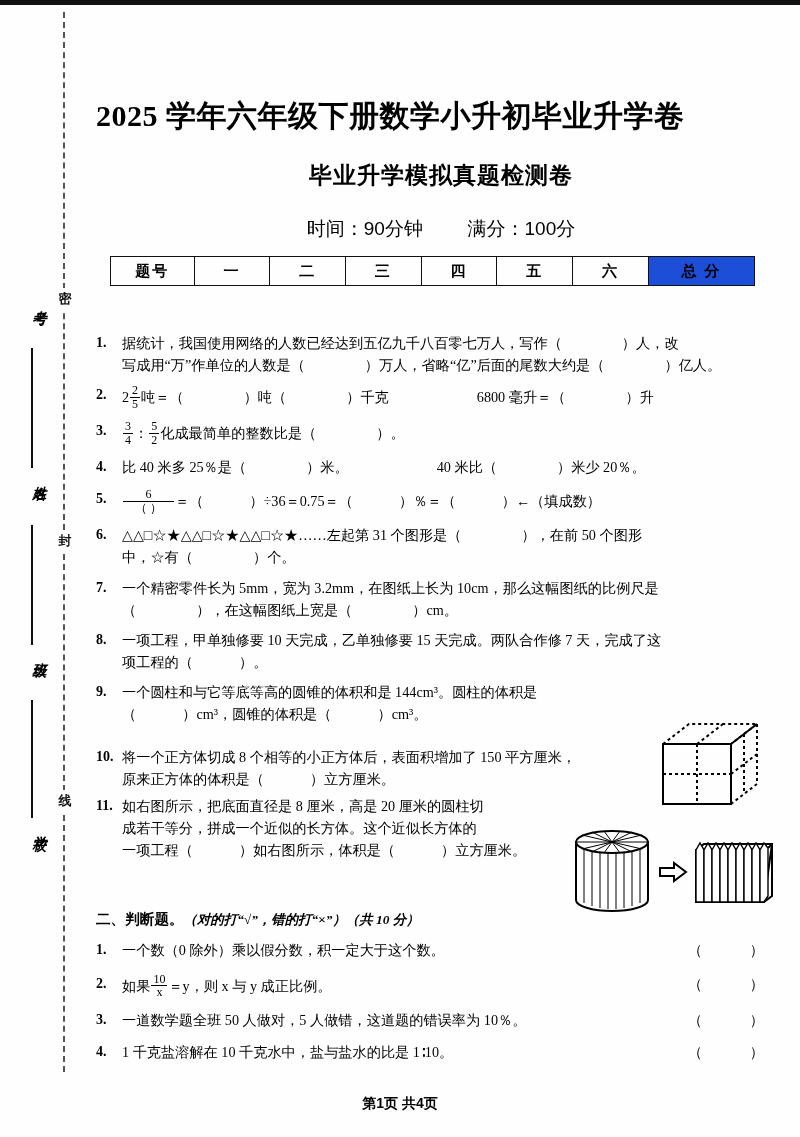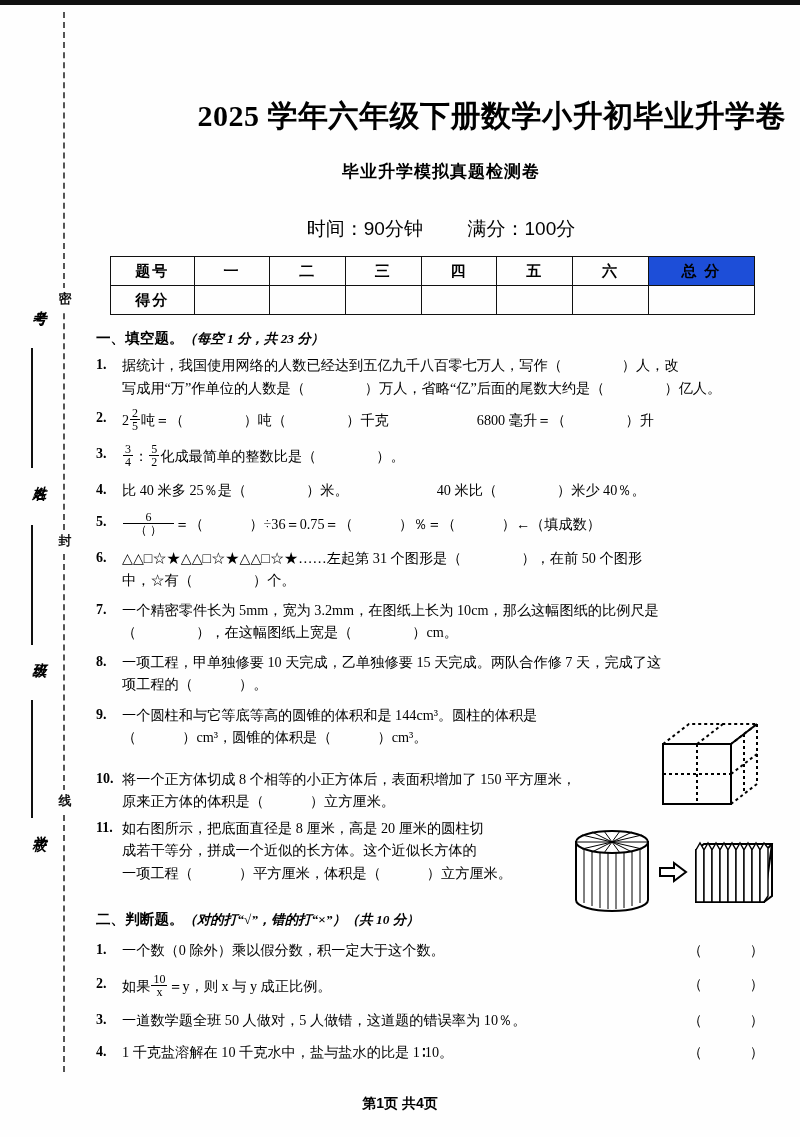--- a/index.html
+++ b/index.html
@@ -35,27 +35,27 @@
     font-size:14px;font-weight:bold;font-style:italic;
     font-family:"Liberation Serif","DejaVu Serif",serif;
     writing-mode:vertical-rl;text-orientation:upright;
     letter-spacing:1px;
   }
   .info-line{position:absolute;left:31px;width:0;border-left:2px solid #111;}
 
   
   .title-main{
     position:absolute;left:96px;top:96px;width:690px;
-    text-align:right;font-size:30px;font-weight:bold;
+    text-align:left;font-size:30px;font-weight:bold;
     letter-spacing:0.5px;
     font-family:"Liberation Serif","DejaVu Serif",serif;
   }
   .title-sub{
     position:absolute;left:96px;top:160px;width:690px;
-    text-align:center;font-size:17px;font-weight:bold;
+    text-align:center;font-size:23px;font-weight:bold;
     font-family:"Liberation Sans","DejaVu Sans",sans-serif;
     letter-spacing:1px;
   }
   .meta-line{
     position:absolute;left:96px;top:216px;width:690px;
     text-align:center;font-size:19px;
     font-family:"Liberation Sans","DejaVu Sans",sans-serif;
   }
   .meta-line .gap{display:inline-block;width:34px;}
 
@@ -164,57 +164,44 @@
         <tr>
       <td class="lbl">题号</td>
       <td class="col">一</td>
       <td class="col">二</td>
       <td class="col">三</td>
       <td class="col">四</td>
       <td class="col">五</td>
       <td class="col">六</td>
       <td class="total">总 分</td>
     </tr>
-    <tr>
-      <td class="lbl">得分</td>
-      <td></td>
-      <td></td>
-      <td></td>
-      <td></td>
-      <td></td>
-      <td></td>
-      <td></td>
-    </tr>
   </tbody>
     </table>
 
   <div class="section" style="top:327px;">
-    <div class="sec-head">
-      <span>一、填空题。</span><span class="pts">（每空 1 分，共 23 分）</span>
-    </div>
 
     <div class="q">
       <span class="qn">1.</span>
       <span>据统计，我国使用网络的人数已经达到五亿九千八百零七万人，写作（</span><span class="blank"></span><span>）人，改</span><br>
       <span>写成用“万”作单位的人数是（</span><span class="blank"></span><span>）万人，省略“亿”后面的尾数大约是（</span><span class="blank"></span><span>）亿人。</span>
     </div>
 
     <div class="q" style="margin-top:8px;">
       <span class="qn">2.</span>
       <span class="mixed"><span>2</span><span class="frac"><span class="num">2</span><span class="den">5</span></span></span><span>吨＝（</span><span class="blank"></span><span>）吨（</span><span class="blank"></span><span>）千克</span><span class="wide"></span><span class="wide"></span><span>6800 毫升＝（</span><span class="blank"></span><span>）升</span>
     </div>
 
     <div class="q" style="margin-top:10px;">
       <span class="qn">3.</span>
       <span class="frac"><span class="num">3</span><span class="den">4</span></span><span>：</span><span class="frac"><span class="num">5</span><span class="den">2</span></span><span>化成最简单的整数比是（</span><span class="blank"></span><span>）。</span>
     </div>
 
     <div class="q" style="margin-top:10px;">
       <span class="qn">4.</span>
-      <span>比 40 米多 25％是（</span><span class="blank"></span><span>）米。</span><span class="wide"></span><span class="wide"></span><span>40 米比（</span><span class="blank"></span><span>）米少 40％。</span>
+      <span>比 40 米多 25％是（</span><span class="blank"></span><span>）米。</span><span class="wide"></span><span class="wide"></span><span>40 米比（</span><span class="blank"></span><span>）米少 20％。</span>
     </div>
 
     <div class="q" style="margin-top:10px;">
       <span class="qn">5.</span>
       <span class="frac fracwide"><span class="num">6</span><span class="den">（        ）</span></span><span>＝（</span><span class="blank2"></span><span>）÷36＝0.75＝（</span><span class="blank2"></span><span>）％＝（</span><span class="blank2"></span><span>）←（填成数）</span>
     </div>
 
     <div class="q" style="margin-top:10px;">
       <span class="qn">6.</span>
       <span>△△□☆★△△□☆★△△□☆★……</span><span>左起第 31 个图形是（</span><span class="blank"></span><span>），在前 50 个图形</span><br>
@@ -242,21 +229,21 @@
     <div class="q" style="margin-top:20px;width:560px;">
       <span class="qn">10.</span>
       <span>将一个正方体切成 8 个相等的小正方体后，表面积增加了 150 平方厘米，</span><br>
       <span>原来正方体的体积是（</span><span class="blank2"></span><span>）立方厘米。</span>
     </div>
 
     <div class="q" style="width:470px;">
       <span class="qn">11.</span>
       <span>如右图所示，把底面直径是 8 厘米，高是 20 厘米的圆柱切</span><br>
       <span>成若干等分，拼成一个近似的长方体。这个近似长方体的</span><br>
-      <span>一项工程（</span><span class="blank2"></span><span>）平方厘米，体积是（</span><span class="blank2"></span><span>）立方厘米。</span>
+      <span>一项工程（</span><span class="blank2"></span><span>）如右图所示，体积是（</span><span class="blank2"></span><span>）立方厘米。</span>
     </div>
   </div>
 
   <div class="fig-cube">
     <svg width="118" height="92" viewBox="0 0 118 92">
       <g fill="none" stroke="#000" stroke-width="2">
         <rect x="8" y="26" width="68" height="60"></rect>
         <path d="M8 26 L34 6 L102 6 L76 26" stroke-dasharray="3 3"></path>
         <path d="M102 6 L102 66 L76 86" stroke-dasharray="3 3"></path>
         <path d="M76 86 L76 26" stroke-dasharray="0"></path>

